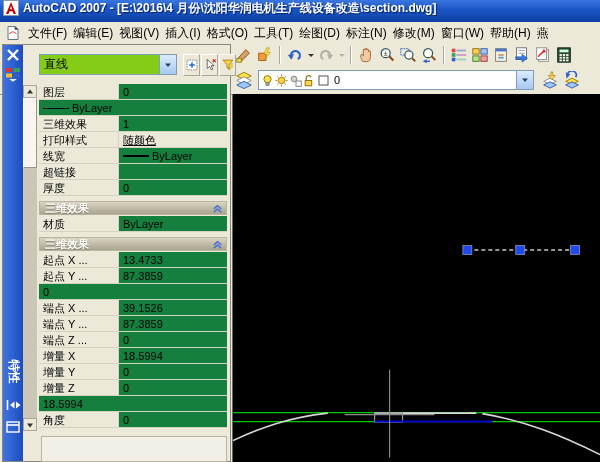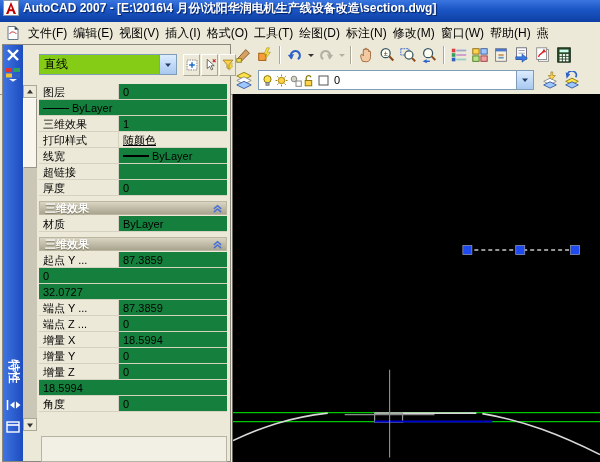--- a/index.html
+++ b/index.html
@@ -483,33 +483,40 @@
         </div>
         <div class="sec-gap"></div>
         <div class="sec-header">
           <span>三维效果</span>
           <span><svg viewBox="0 0 12 12">
               <polyline points="2,7.5 6,4 10,7.5" fill="none" stroke="#4a6fd4" stroke-width="1.6"></polyline>
               <polyline points="2,11 6,7.5 10,11" fill="none" stroke="#4a6fd4" stroke-width="1.6"></polyline>
             </svg></span>
         </div>
         <div class="prow">
+          <div class="plabel">起点 X ...</div>
+          <div class="pvalue">
+            <span>13.4733</span>
+          </div>
+        </div>
+        <div class="prow">
           <div class="plabel">起点 Y ...</div>
           <div class="pvalue">
             <span>87.3859</span>
           </div>
         </div>
         <div class="prow">
           <div class="pvalue">
             <span>0</span>
           </div>
         </div>
         <div class="prow">
-          <div class="pvalue">
-            <span>32.0727</span>
+          <div class="plabel">端点 X ...</div>
+          <div class="pvalue">
+            <span>39.1526</span>
           </div>
         </div>
         <div class="prow">
           <div class="plabel">端点 Y ...</div>
           <div class="pvalue">
             <span>87.3859</span>
           </div>
         </div>
         <div class="prow">
           <div class="plabel">端点 Z ...</div>

